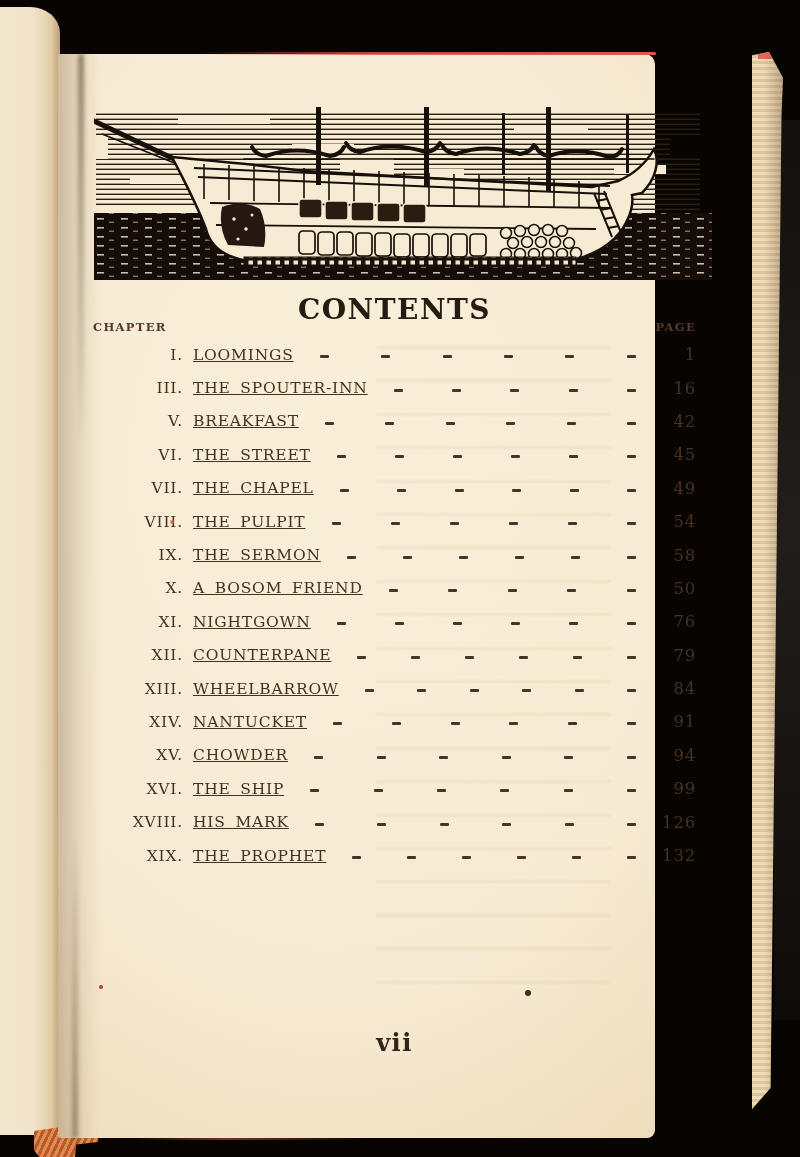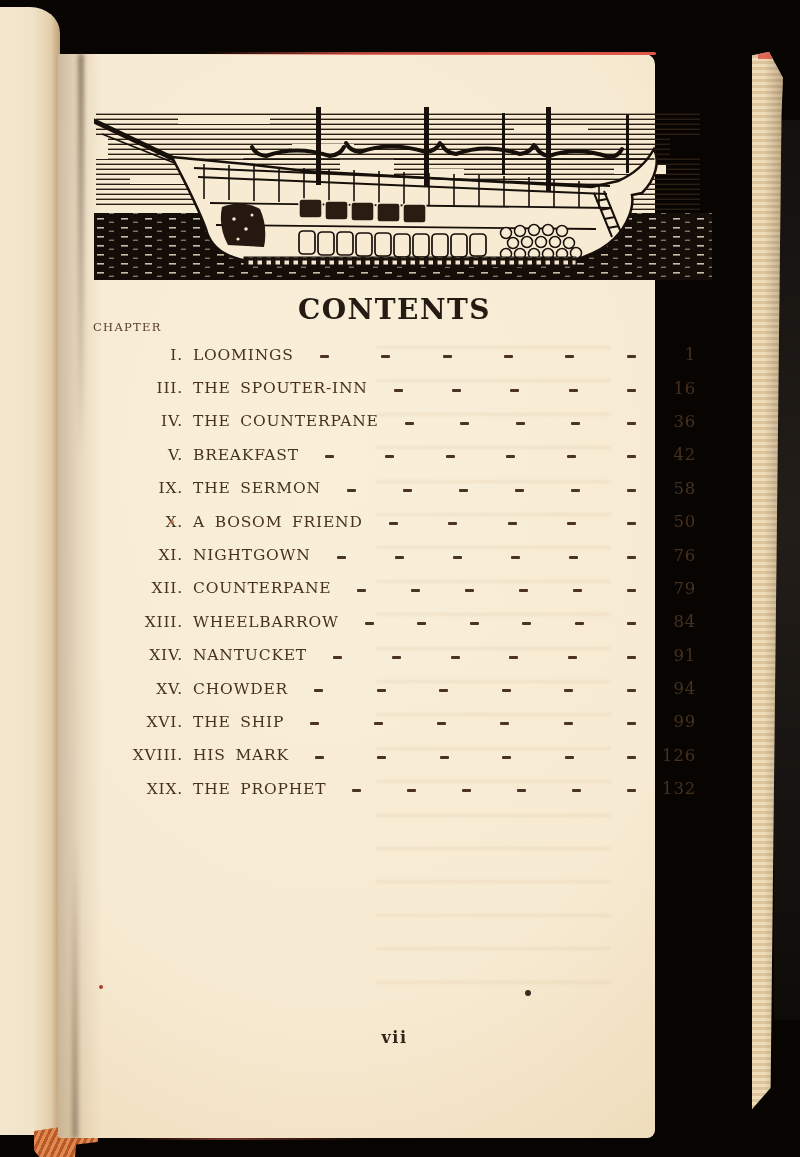--- a/index.html
+++ b/index.html
@@ -39,34 +39,34 @@
     background:linear-gradient(180deg,rgba(60,38,18,.50),rgba(60,38,18,0));}
   .gutter-line-bot{position:absolute;left:14px;bottom:0;width:6px;height:300px;filter:blur(2px);
     background:linear-gradient(0deg,rgba(60,38,18,.40),rgba(60,38,18,0));}
   
   .ghost{position:absolute;right:44px;top:292px;width:235px;height:660px;opacity:.55;filter:blur(1.2px);
     background:repeating-linear-gradient(180deg,rgba(172,132,86,.18) 0 3px,rgba(172,132,86,0) 3px 33.4px);}
   .illustration{position:absolute;left:36px;top:53px;width:618px;height:177px;}
   .illustration svg{display:block;width:100%;height:100%;}
   .title{position:absolute;left:35px;top:239px;width:603px;margin:0;text-align:center;
     font-size:28px;font-weight:600;letter-spacing:1.5px;color:#261b12;}
-  .col-label{position:absolute;top:266px;font-size:11.5px;font-weight:normal;letter-spacing:1.3px;color:#553b2b;}
+  .col-label{position:absolute;top:266px;font-size:11.5px;font-weight:bold;letter-spacing:1.3px;color:#553b2b;}
   .col-label.chapter{left:35px;}
   .col-label.pagecol{left:35px;width:603px;text-align:right;}
   .toc{position:absolute;left:35px;top:284px;width:603px;}
   .toc-row{display:flex;align-items:center;height:33.4px;color:var(--ink);
     font-size:15.5px;letter-spacing:.8px;word-spacing:4px;}
   .chap-num{flex:0 0 90px;text-align:right;}
-  .chap-title{padding-left:10px;white-space:nowrap;}
+  .chap-title{padding-left:10px;white-space:nowrap;text-decoration:underline;}
   .leader{flex:1;display:flex;justify-content:space-between;align-items:center;
     padding:4px 14px 0 26px;min-width:0;}
   .dash{display:block;width:9px;height:3px;background:#4b3425;border-radius:1px;}
   .page-num{flex:0 0 46px;text-align:right;font-size:16.5px;}
   .folio{position:absolute;left:35px;top:974px;width:603px;text-align:center;
-    font-size:16px;font-weight:bold;letter-spacing:1.5px;color:#33241a;}
+    font-size:24px;font-weight:bold;letter-spacing:1.5px;color:#33241a;}
   .speck{position:absolute;border-radius:50%;}
   .speck.s1{left:467px;top:936px;width:6px;height:6px;background:#3a2d22;}
   .speck.s2{left:41px;top:931px;width:4px;height:4px;background:#b0402a;}
   .speck.s3{left:112px;top:466px;width:4px;height:4px;background:#c4683a;opacity:.8;}
 </style>
 </head>
 <body>
 
 <div class="scene">
   <div class="bg-haze"></div>
@@ -196,20 +196,21 @@
 
         <rect x="150" y="150" width="332" height="8" fill="url(#keel)" stroke="#17100a" stroke-width="1"></rect>
 
         <path d="M500,86 L518,130 M510,84 L528,128 M502,94 L513,92 M506,103 L517,101
                  M510,112 L521,110 M514,121 L525,119" stroke="#17100a" stroke-width="2" fill="none"></path>
       </svg>
     </div>
 
     <h1 class="title">CONTENTS</h1>
     <div class="col-label chapter">CHAPTER</div>
+    <div class="col-label pagecol">PAGE</div>
 
     <div class="toc">
   <div class="toc-row">
     <span class="chap-num">I.</span>
     <span class="chap-title">LOOMINGS</span>
     <span class="leader">
             <i class="dash"></i>
             <i class="dash"></i>
             <i class="dash"></i>
             <i class="dash"></i>
@@ -226,49 +227,76 @@
     <span class="leader">
             <i class="dash"></i>
             <i class="dash"></i>
             <i class="dash"></i>
             <i class="dash"></i>
             <i class="dash"></i>
           </span>
     <span class="page-num">16</span>
   </div>
 
-  <div class="toc-row">
-    <span class="chap-num">IV.</span>
-    <span class="chap-title">THE COUNTERPANE</span>
-    <span class="leader">
-            <i class="dash"></i>
-            <i class="dash"></i>
-            <i class="dash"></i>
-            <i class="dash"></i>
-            <i class="dash"></i>
-          </span>
-    <span class="page-num">36</span>
-  </div>
 
   <div class="toc-row">
     <span class="chap-num">V.</span>
     <span class="chap-title">BREAKFAST</span>
     <span class="leader">
             <i class="dash"></i>
             <i class="dash"></i>
             <i class="dash"></i>
             <i class="dash"></i>
             <i class="dash"></i>
             <i class="dash"></i>
           </span>
     <span class="page-num">42</span>
   </div>
 
-
-
+  <div class="toc-row">
+    <span class="chap-num">VI.</span>
+    <span class="chap-title">THE STREET</span>
+    <span class="leader">
+            <i class="dash"></i>
+            <i class="dash"></i>
+            <i class="dash"></i>
+            <i class="dash"></i>
+            <i class="dash"></i>
+            <i class="dash"></i>
+          </span>
+    <span class="page-num">45</span>
+  </div>
+
+  <div class="toc-row">
+    <span class="chap-num">VII.</span>
+    <span class="chap-title">THE CHAPEL</span>
+    <span class="leader">
+            <i class="dash"></i>
+            <i class="dash"></i>
+            <i class="dash"></i>
+            <i class="dash"></i>
+            <i class="dash"></i>
+            <i class="dash"></i>
+          </span>
+    <span class="page-num">49</span>
+  </div>
+
+  <div class="toc-row">
+    <span class="chap-num">VIII.</span>
+    <span class="chap-title">THE PULPIT</span>
+    <span class="leader">
+            <i class="dash"></i>
+            <i class="dash"></i>
+            <i class="dash"></i>
+            <i class="dash"></i>
+            <i class="dash"></i>
+            <i class="dash"></i>
+          </span>
+    <span class="page-num">54</span>
+  </div>
 
   <div class="toc-row">
     <span class="chap-num">IX.</span>
     <span class="chap-title">THE SERMON</span>
     <span class="leader">
             <i class="dash"></i>
             <i class="dash"></i>
             <i class="dash"></i>
             <i class="dash"></i>
             <i class="dash"></i>

